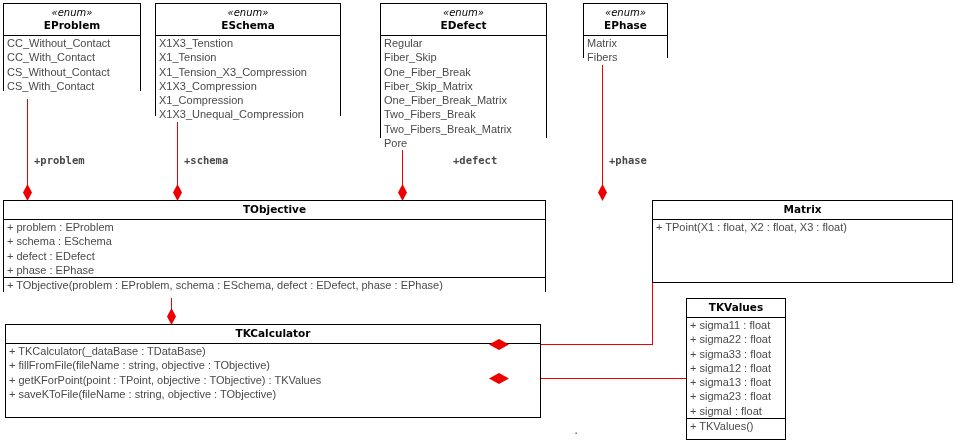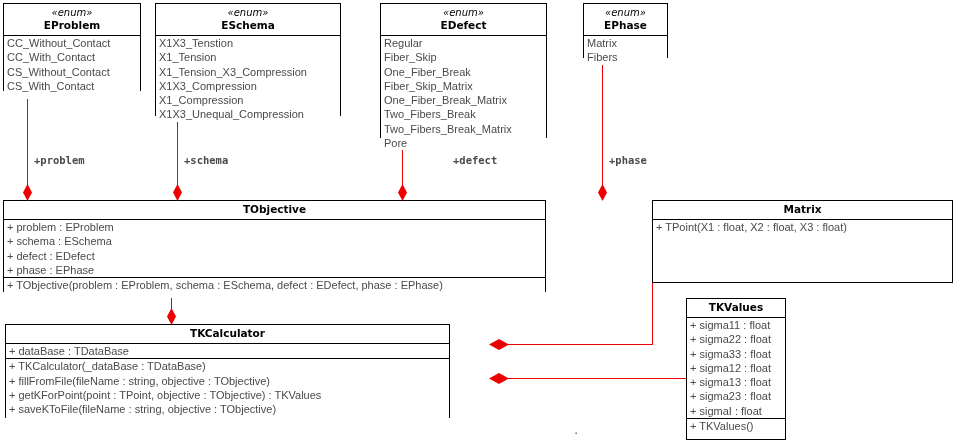--- a/index.html
+++ b/index.html
@@ -215,26 +215,23 @@
 
   <div class="uml-box" style="left:652px; top:200px; width:301px; height:83px;">
     <div class="uml-header">
       <span class="cls-name">Matrix</span>
     </div>
     <div class="uml-section">
       <div class="uml-row">+ TPoint(X1 : float, X2 : float, X3 : float)</div>
     </div>
   </div>
 
-  <div class="uml-box" style="left:5px; top:324px; width:445px; height:94px;">
+  <div class="uml-box" style="left:5px; top:324px; width:536px; height:94px;">
     <div class="uml-header">
       <span class="cls-name">TKCalculator</span>
-    </div>
-    <div class="uml-section">
-      <div class="uml-row">+ dataBase : TDataBase</div>
     </div>
     <div class="uml-section pad-bottom">
       <div class="uml-row">+ TKCalculator(_dataBase : TDataBase)</div>
       <div class="uml-row">+ fillFromFile(fileName : string, objective : TObjective)</div>
       <div class="uml-row">+ getKForPoint(point : TPoint, objective : TObjective) : TKValues</div>
       <div class="uml-row">+ saveKToFile(fileName : string, objective : TObjective)</div>
     </div>
   </div>
 
   <div class="uml-box" style="left:686px; top:298px; width:100px; height:142px;">

